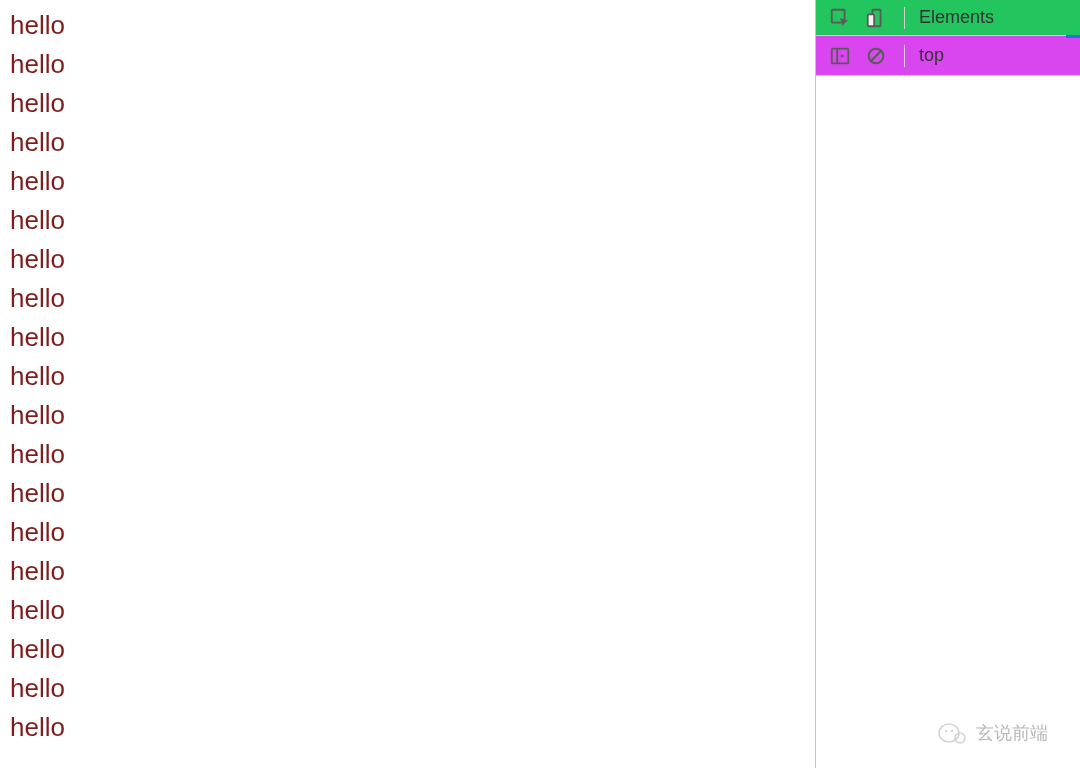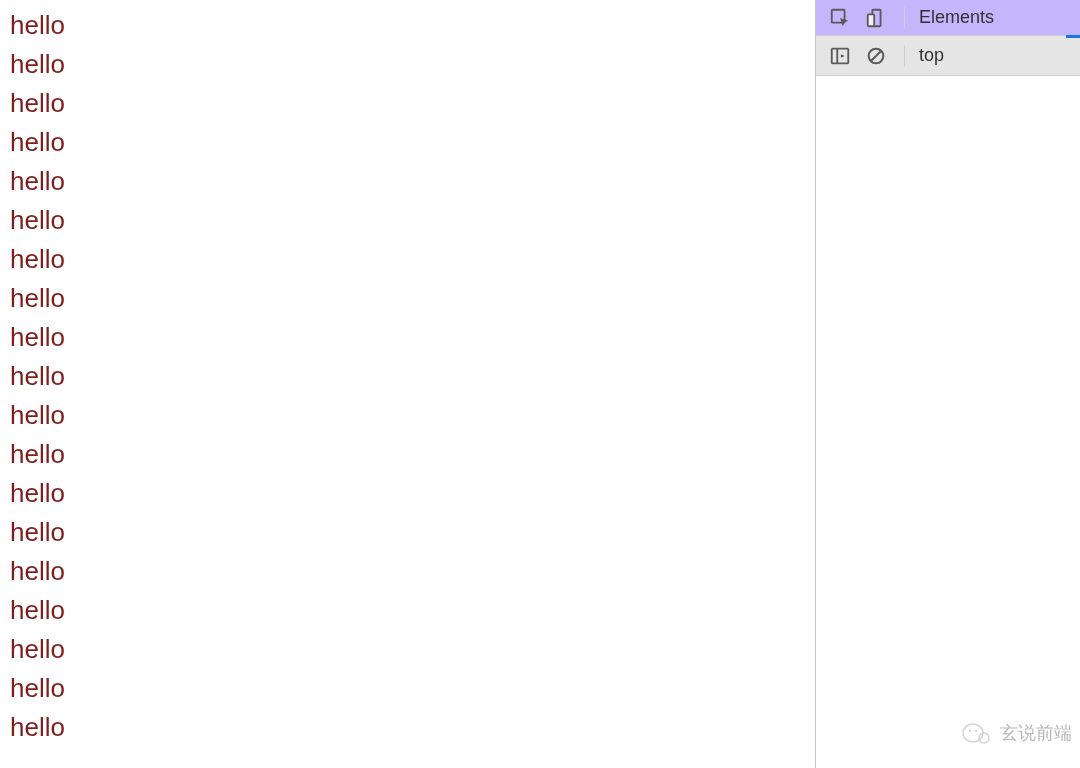--- a/index.html
+++ b/index.html
@@ -24,21 +24,21 @@
     }
     .devtools {
       width: 265px;
       border-left: 1px solid #c5c5c5;
       background: #fff;
       display: flex;
       flex-direction: column;
     }
     .devtools-tabbar {
       height: 36px;
-      background: #c4b5fd;
+      background: #22c55e;
       border-bottom: 1px solid #cfcfcf;
       display: flex;
       align-items: center;
       padding-left: 10px;
       gap: 8px;
       position: relative;
     }
     .devtools-tabbar::after {
       content: "";
       position: absolute;
@@ -63,21 +63,21 @@
       background: #cfcfcf;
       margin: 0 6px;
     }
     .tab-label {
       font-size: 18px;
       color: #333;
       cursor: pointer;
     }
     .console-toolbar {
       height: 40px;
-      background: #e5e5e5;
+      background: #d946ef;
       border-bottom: 1px solid #cfcfcf;
       display: flex;
       align-items: center;
       padding-left: 10px;
       gap: 8px;
     }
     .context-select {
       font-size: 18px;
       color: #333;
       cursor: pointer;
@@ -99,21 +99,21 @@
       align-items: center;
       gap: 10px;
     }
     .prompt-chevron {
       color: #1a73e8;
       font-size: 18px;
       font-weight: bold;
     }
     .watermark {
       position: absolute;
-      right: 8px;
+      right: 32px;
       bottom: 22px;
       display: flex;
       align-items: center;
       gap: 8px;
       color: #b8b8b8;
       font-size: 18px;
       pointer-events: none;
     }
     .watermark svg { opacity: 0.6; }
   </style>

